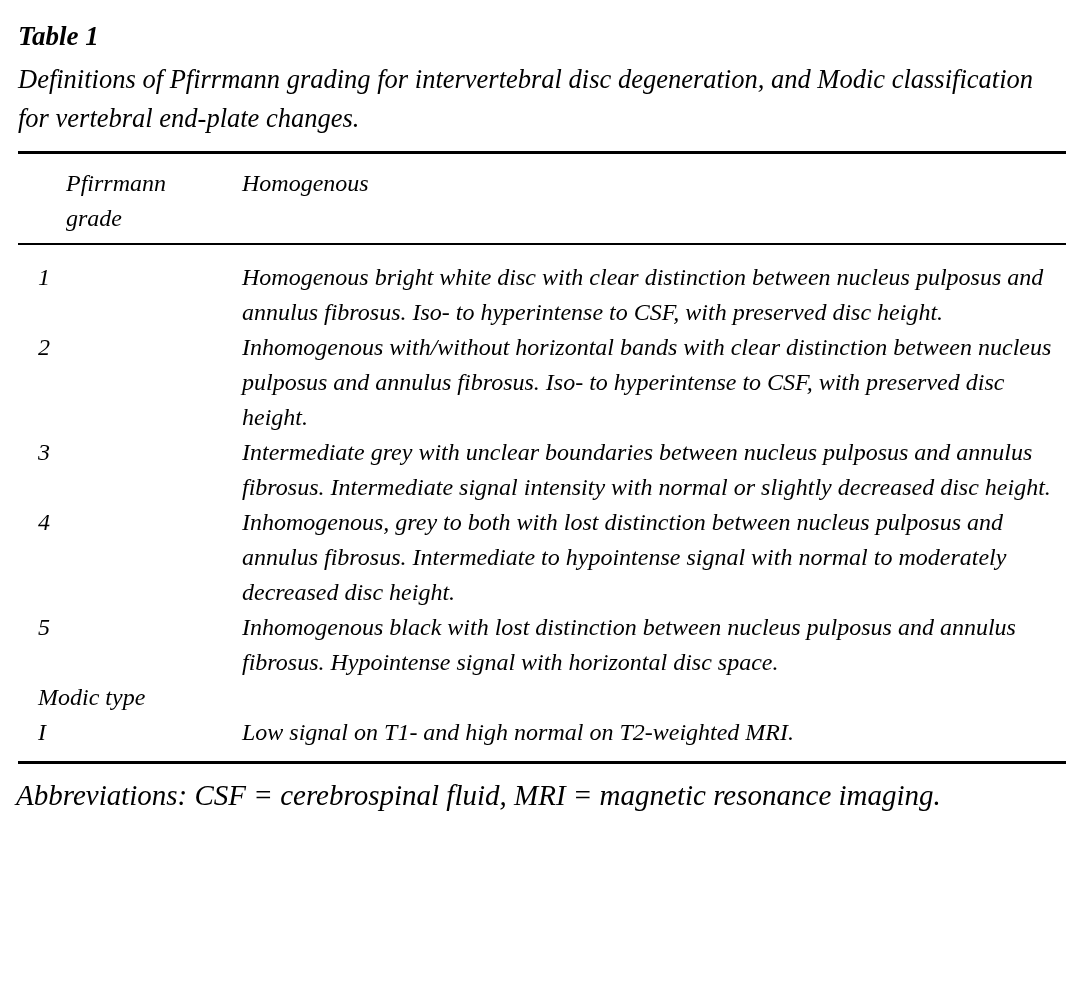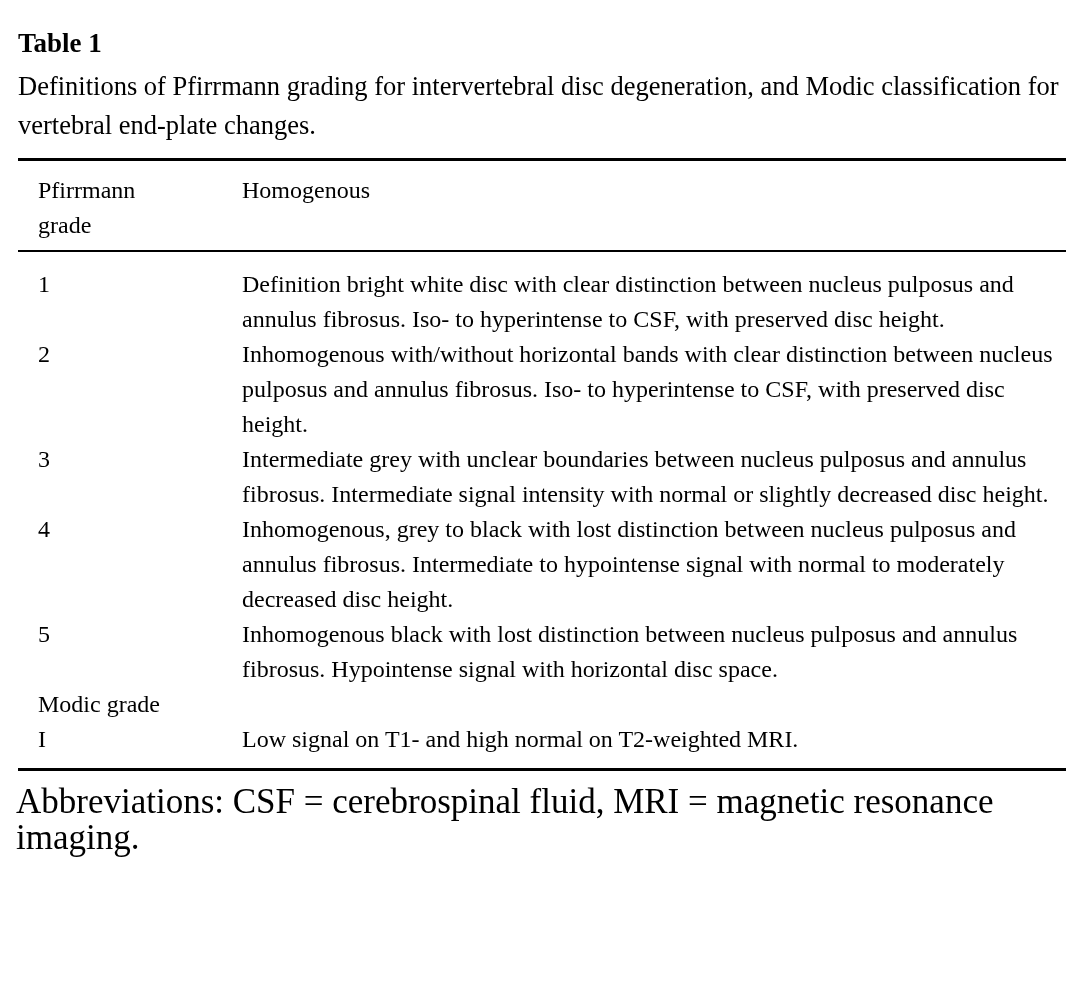--- a/index.html
+++ b/index.html
@@ -8,22 +8,23 @@
     background: #ffffff;
     color: #000000;
   }
   body {
     width: 1082px;
     height: 986px;
     font-family: "Liberation Serif", "DejaVu Serif", serif;
     overflow: hidden;
   }
   .page {
-    padding: 23px 16px 0 16px;
+    padding: 16px 16px 0 16px;
     box-sizing: border-box;
+    font-style: italic;
   }
   .table-label {
     font-size: 27px;
     font-weight: bold;
     margin: 4px 0 8px 2px;
     line-height: 32px;
   }
   .table-caption {
     font-size: 26.5px;
     line-height: 39px;
@@ -53,32 +54,33 @@
     box-sizing: border-box;
   }
   thead th {
     border-bottom: 2px solid #000;
   }
   thead .col-grade span {
     display: inline-block;
     max-width: 135px;
     padding-top: 12px;
     padding-bottom: 7px;
+    margin-left: 28px;
   }
   thead .col-def {
     padding-top: 12px !important;
   }
   tbody tr:first-child td {
     padding-top: 15px;
   }
   tbody tr:last-child td {
     padding-bottom: 11px;
   }
   .footnote {
-    font-size: 35px;
+    font-size: 29px;
     line-height: 36px;
     margin: 13px 0 0 0;
     max-width: 1060px;
   }
 </style>
 </head>
 <body>
 
 <div class="page">
   <div class="table-label">Table 1</div>
@@ -90,40 +92,40 @@
       <tr>
         <th class="col-grade">
           <span>Pfirrmann grade</span>
         </th>
         <th class="col-def">Homogenous</th>
       </tr>
     </thead>
     <tbody id="table-body">
         <tr>
           <td class="col-grade">1</td>
-          <td class="col-def">Definition bright white disc with clear distinction between nucleus pulposus and annulus fibrosus. Iso- to hyperintense to CSF, with preserved disc height.</td>
+          <td class="col-def">Homogenous bright white disc with clear distinction between nucleus pulposus and annulus fibrosus. Iso- to hyperintense to CSF, with preserved disc height.</td>
         </tr>
         <tr>
           <td class="col-grade">2</td>
           <td class="col-def">Inhomogenous with/without horizontal bands with clear distinction between nucleus pulposus and annulus fibrosus. Iso- to hyperintense to CSF, with preserved disc height.</td>
         </tr>
         <tr>
           <td class="col-grade">3</td>
           <td class="col-def">Intermediate grey with unclear boundaries between nucleus pulposus and annulus fibrosus. Intermediate signal intensity with normal or slightly decreased disc height.</td>
         </tr>
         <tr>
           <td class="col-grade">4</td>
-          <td class="col-def">Inhomogenous, grey to black with lost distinction between nucleus pulposus and annulus fibrosus. Intermediate to hypointense signal with normal to moderately decreased disc height.</td>
+          <td class="col-def">Inhomogenous, grey to both with lost distinction between nucleus pulposus and annulus fibrosus. Intermediate to hypointense signal with normal to moderately decreased disc height.</td>
         </tr>
         <tr>
           <td class="col-grade">5</td>
           <td class="col-def">Inhomogenous black with lost distinction between nucleus pulposus and annulus fibrosus. Hypointense signal with horizontal disc space.</td>
         </tr>
         <tr>
-          <td class="col-grade">Modic grade</td>
+          <td class="col-grade">Modic type</td>
           <td class="col-def"></td>
         </tr>
         <tr>
           <td class="col-grade">I</td>
           <td class="col-def">Low signal on T1- and high normal on T2-weighted MRI.</td>
         </tr>
       </tbody>
   </table>
 
   <p class="footnote">Abbreviations: CSF = cerebrospinal fluid, MRI = magnetic resonance imaging.</p>

